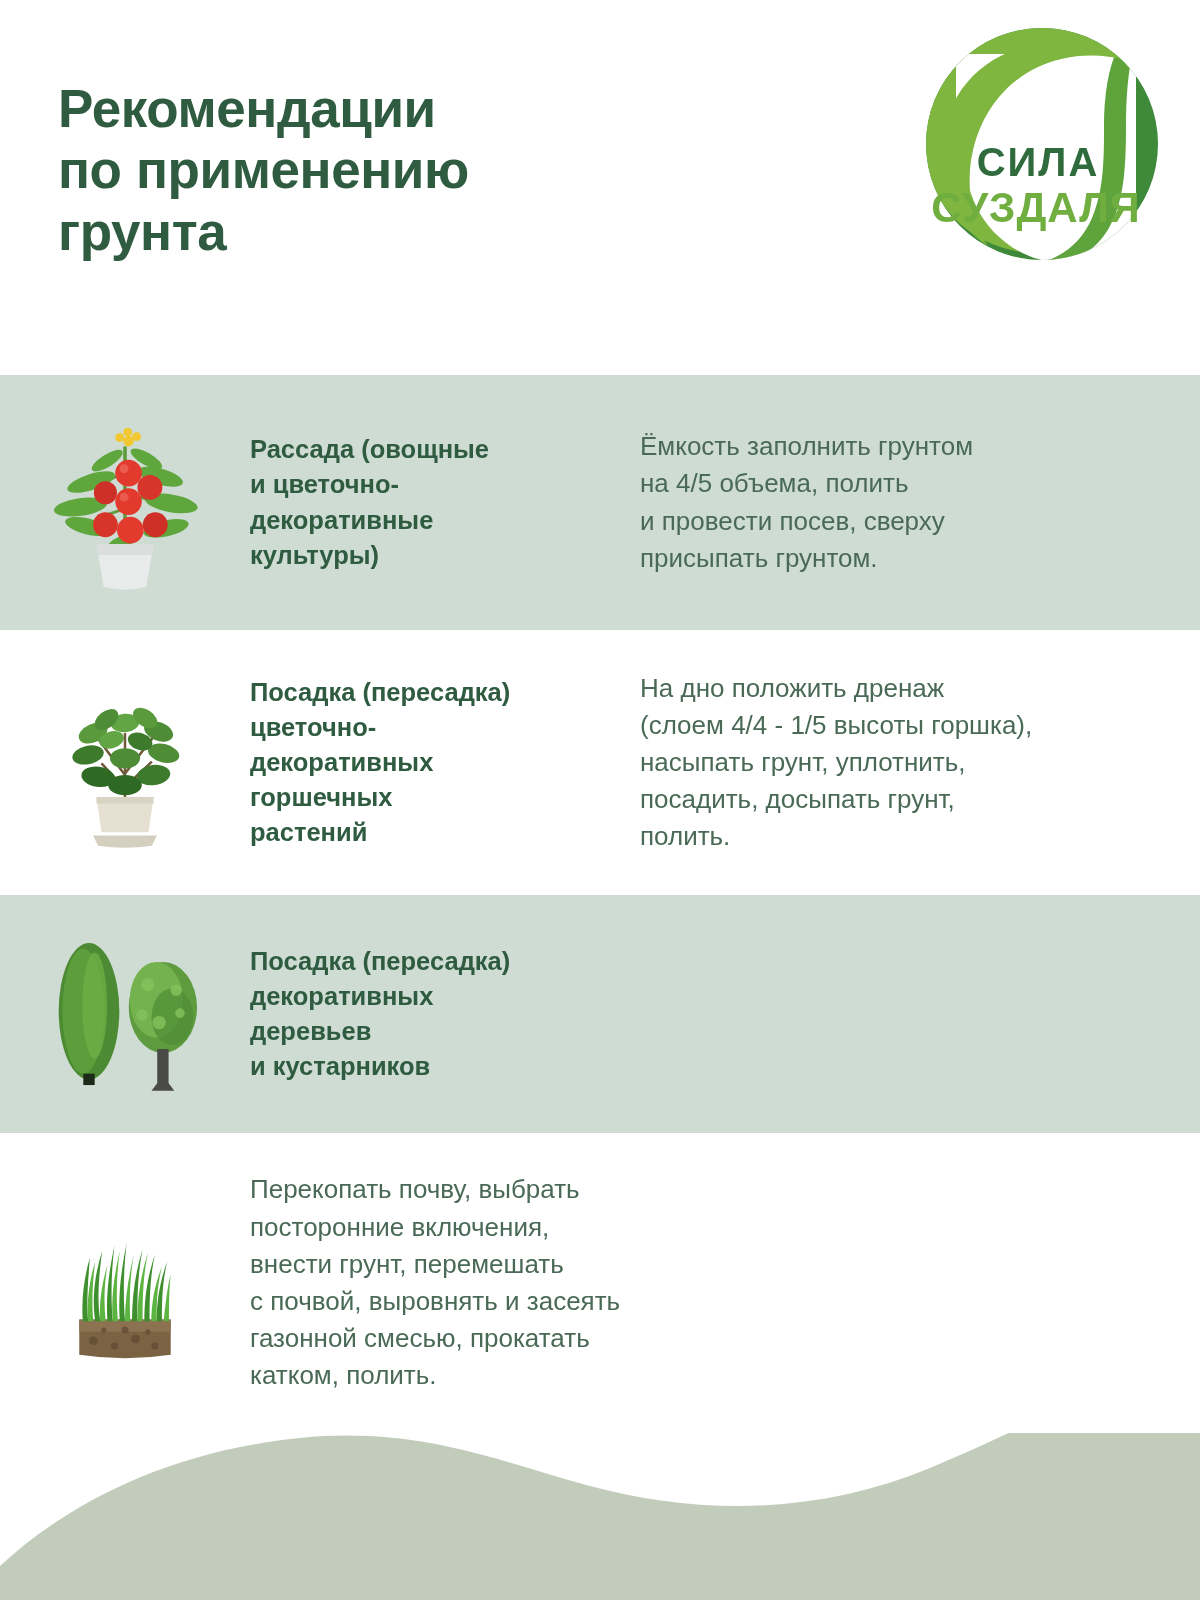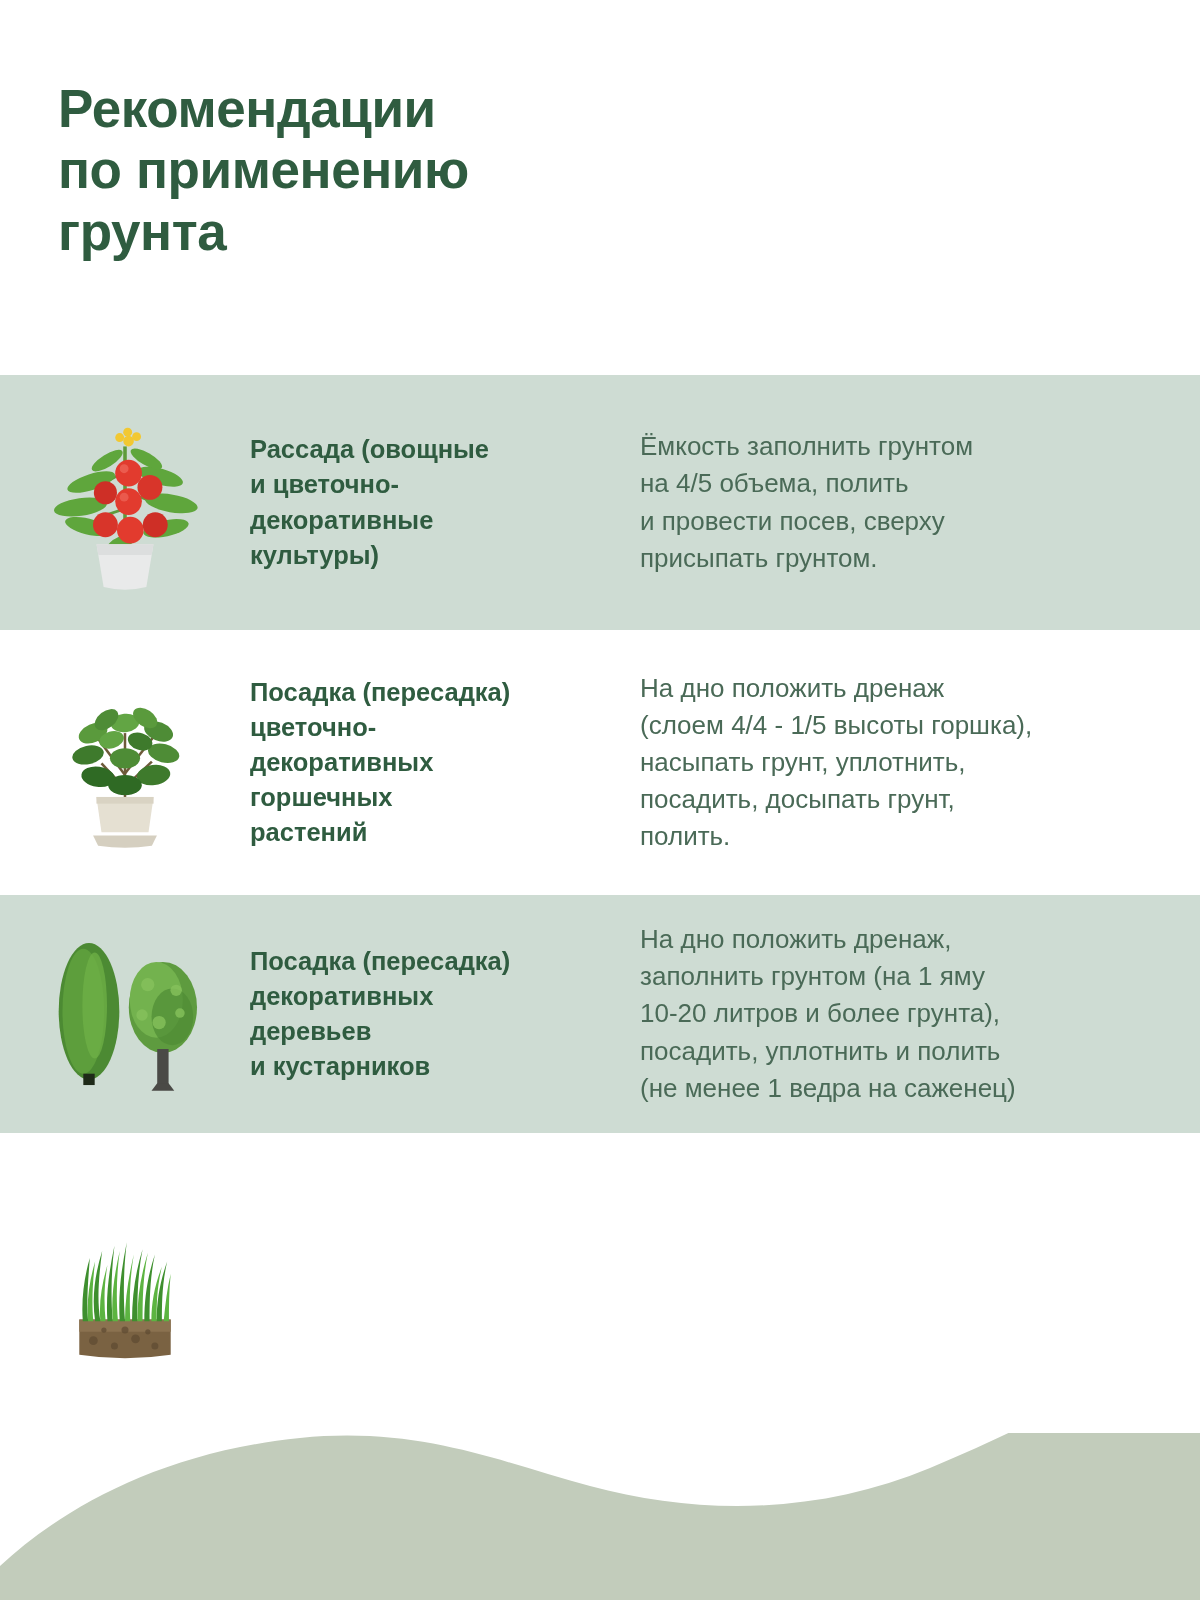--- a/index.html
+++ b/index.html
@@ -110,20 +110,54 @@
 </style>
 </head>
 <body>
 
 <div class="header">
 
   <h1 class="page-title">Рекомендации
 по применению
 грунта</h1>
 
+  <div class="logo">
+    <svg viewBox="0 0 260 260" width="260" height="260" aria-hidden="true">
+      <defs>
+        <clipPath id="circClip">
+            <circle cx="130" cy="130" r="116"></circle>
+          </clipPath>
+      </defs>
+
+      <circle cx="130" cy="130" r="116" fill="#3F8A3A"></circle>
+
+      <g clip-path="url(#circClip)">
+        <path d="M14 130 C14 62 62 14 130 14 C168 14 198 30 214 52
+                 C196 42 172 40 150 48 C110 62 84 96 80 140
+                 C76 184 96 216 130 240 C60 238 14 192 14 130 Z" fill="#7FB63F"></path>
+
+        <path d="M36 128 C36 72 78 30 136 30 C168 30 192 42 208 60
+                 L196 66 C180 52 160 46 138 46 C92 46 58 80 58 128
+                 C58 176 92 210 138 210 C166 210 190 198 206 176
+                 L216 186 C198 214 170 230 136 230 C78 230 36 186 36 128 Z" fill="#FFFFFF" opacity="0"></path>
+        <path d="M44 40 L224 40 L224 216 C204 244 172 252 140 248
+                 C108 244 78 222 64 192 C50 162 46 120 44 86 Z" fill="#FFFFFF"></path>
+
+        <path d="M222 32 C216 56 214 84 214 112 C214 154 212 186 198 212
+                 C182 242 152 254 124 250 C150 244 170 228 180 204
+                 C192 176 192 144 192 112 C192 82 196 54 206 34 Z" fill="#5FA33D"></path>
+
+        <path d="M30 150 C26 96 56 50 108 34 C148 22 188 28 214 46
+                 C184 38 150 40 120 56 C84 76 62 112 58 156
+                 C56 186 62 212 76 232 C48 214 32 184 30 150 Z" fill="#7FB63F"></path>
+      </g>
+      <text x="126" y="162" text-anchor="middle" font-family="'Liberation Sans', sans-serif" font-size="40" font-weight="700" letter-spacing="2" fill="#2F6B3C">СИЛА</text>
+      <text x="124" y="208" text-anchor="middle" font-family="'Liberation Sans', sans-serif" font-size="42" font-weight="700" letter-spacing="1" fill="#6FAE3F">СУЗДАЛЯ</text>
+    </svg>
+  </div>
 </div>
 
 <div class="rows">
 
   <div class="row shaded" id="row-1">
     <div class="row-media">
       <svg viewBox="0 0 200 210" width="178" height="187" aria-hidden="true">
 
         <path d="M100 42 L100 150" stroke="#5E9B3B" stroke-width="4" fill="none"></path>
         <path d="M100 70 L72 86 M100 92 L130 104 M100 112 L70 122 M100 126 L132 136" stroke="#5E9B3B" stroke-width="3" fill="none"></path>
@@ -236,25 +270,20 @@
           <circle cx="118" cy="96" r="6"></circle>
         </g>
         <rect x="134" y="132" width="12" height="40" fill="#4A4A46"></rect>
         <path d="M134 168 L128 176 L152 176 L146 168 Z" fill="#4A4A46"></path>
       </svg>
     </div>
     <div class="row-title">Посадка (пересадка)
 декоративных
 деревьев
 и кустарников</div>
-    <div class="row-desc">На дно положить дренаж,
-заполнить грунтом (на 1 яму
-10-20 литров и более грунта),
-посадить, уплотнить и полить
-(не менее 1 ведра на саженец)</div>
   </div>
 
   <div class="row plain" id="row-4">
     <div class="row-media">
       <svg viewBox="0 0 200 190" width="176" height="167" aria-hidden="true">
 
         <path d="M48 136 L152 136 L152 176 Q100 184 48 176 Z" fill="#7A6242"></path>
         <path d="M48 136 L152 136 L152 150 L48 150 Z" fill="#8B7250"></path>
         <g fill="#5E4A31" opacity=".7">
           <circle cx="64" cy="160" r="5"></circle>
@@ -279,20 +308,26 @@
           <path d="M58 138 C56 114 60 90 66 70 C63 94 62 118 64 138 Z"></path>
           <path d="M86 138 C84 110 88 84 94 58 C90 88 90 114 92 138 Z"></path>
           <path d="M114 138 C114 110 118 86 126 60 C120 90 120 116 120 138 Z"></path>
           <path d="M72 138 C70 116 74 94 80 74 C76 98 76 118 78 138 Z"></path>
           <path d="M100 138 C100 112 104 88 110 62 C105 92 105 116 106 138 Z"></path>
           <path d="M130 138 C130 116 134 96 142 76 C136 100 136 120 136 138 Z"></path>
           <path d="M144 138 C146 118 148 100 152 84 C150 104 150 122 150 138 Z"></path>
         </g>
       </svg>
     </div>
+    <div class="row-desc">Перекопать почву, выбрать
+посторонние включения,
+внести грунт, перемешать
+с почвой, выровнять и засеять
+газонной смесью, прокатать
+катком, полить.</div>
   </div>
 
 </div>
 
 <svg class="bottom-wave" viewBox="0 0 1200 260" preserveAspectRatio="none">
   <path d="M0 226 C60 170 160 112 300 98 C420 86 500 122 590 146
            C700 176 820 174 930 128 C1040 82 1120 34 1200 10
            L1200 260 L0 260 Z" fill="#C2CCBB"></path>
 </svg>
 

